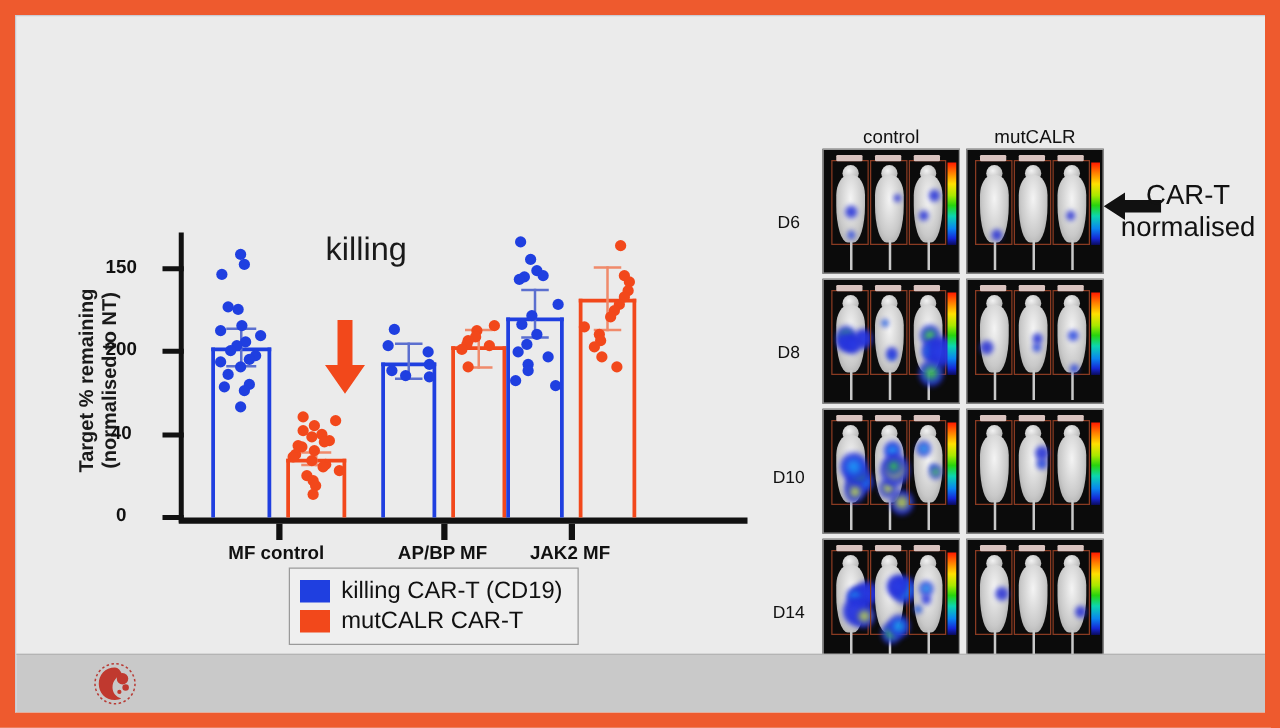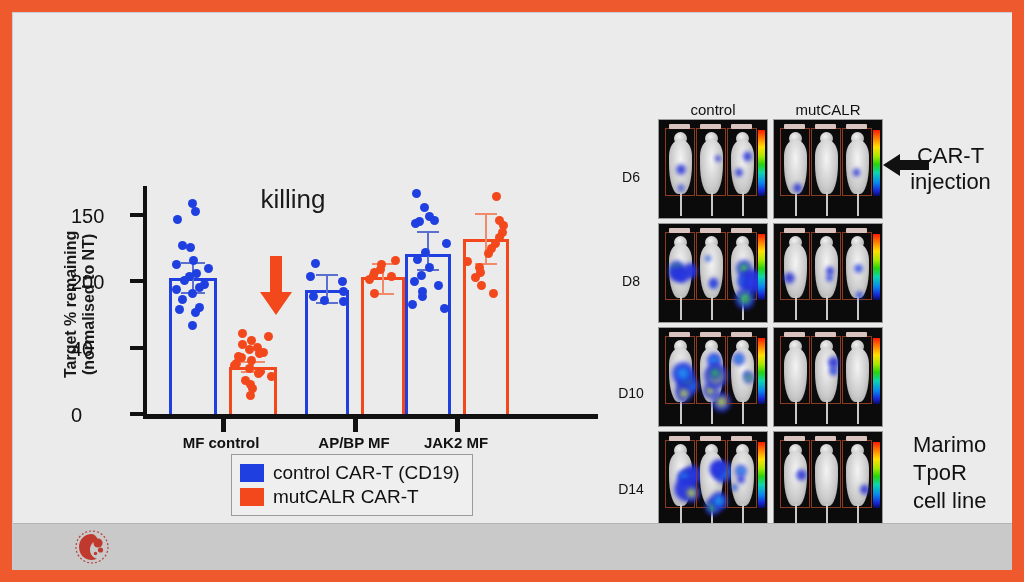--- a/index.html
+++ b/index.html
@@ -50,22 +50,22 @@
     background:#111;
   }
   #xaxis-line{
     position:absolute;left:100px;top:246px;width:455px;height:5px;
     background:#111;
   }
   .ytick{
     position:absolute;left:87px;width:17px;height:4px;background:#111;
   }
   .ylabel{
-    position:absolute;right:auto;width:52px;text-align:left;
-    font-size:20px;font-weight:normal;color:#111;
+    position:absolute;right:auto;width:52px;text-align:center;
+    font-size:15px;font-weight:bold;color:#111;
   }
   .xtick{
     position:absolute;width:5px;height:13px;background:#111;top:251px;
   }
   .xlabel{
     position:absolute;top:266px;text-align:center;
     font-size:15px;font-weight:bold;color:#111;white-space:nowrap;
   }
   .bar{
     position:absolute;box-sizing:border-box;background:transparent;
@@ -322,36 +322,36 @@
 
       <div class="xtick" style="left:310px"></div>
       <div class="xlabel" style="left:248px;width:126px">AP/BP MF</div>
 
       <div class="xtick" style="left:412px"></div>
       <div class="xlabel" style="left:352px;width:122px">JAK2 MF</div>
 
       <div id="legend">
         <div class="legend-row">
           <span class="swatch blue"></span>
-          <span class="legend-text">control CAR-T (CD19)</span>
+          <span class="legend-text">killing CAR-T (CD19)</span>
         </div>
         <div class="legend-row">
           <span class="swatch red"></span>
           <span class="legend-text">mutCALR CAR-T</span>
         </div>
       </div>
     </div>
 
     <div id="imaging">
       <div class="panel-header" style="left:45px">control</div>
       <div class="panel-header" style="left:160px">mutCALR</div>
 
       <div class="day-label" style="top:68px">D6</div>
       <div class="day-label" style="top:172px">D8</div>
-      <div class="day-label" style="top:284px">D10</div>
+      <div class="day-label" style="top:272px">D10</div>
       <div class="day-label" style="top:380px">D14</div>
 
       <div id="image-grid">
           <div class="imgcell" style="left: 45px; top: 18px; width: 110px; height: 100px;">
             <div class="roi" style="left: 6px; top: 8px; width: 30px; height: 68px;"></div>
             <div class="mtag" style="left: 10px; top: 4px; width: 21px;"></div>
             <div class="mhead" style="left: 15px; top: 12px; width: 13px; height: 13px; background: radial-gradient(circle at 40% 35%, rgb(242, 242, 242), rgb(185, 185, 185) 70%, rgb(141, 141, 141));"></div>
             <div class="mbody" style="left: 10px; top: 20px; width: 23px; height: 54px; background: radial-gradient(at 50% 35%, rgb(244, 244, 244), rgb(201, 201, 201) 60%, rgb(156, 156, 156) 95%);"></div>
             <div class="mtail" style="left: 21px; top: 72px; height: 24px;"></div>
             <div class="glow" style="width: 9.76169px; height: 11.2259px; left: 16.7646px; top: 44.0153px; background: radial-gradient(circle, rgb(34, 48, 216) 0%, rgb(36, 48, 216) 55%, rgba(20, 25, 140, 0) 80%); opacity: 0.85;"></div>
@@ -544,28 +544,23 @@
             <div class="glow" style="width: 9.45427px; height: 10.8724px; left: 85.7469px; top: 51.6895px; background: radial-gradient(circle, rgb(43, 47, 208) 0%, rgb(36, 48, 216) 55%, rgba(20, 25, 140, 0) 80%); opacity: 0.85;"></div>
             <div class="colorbar" style="top: 10px; height: 66px;"></div>
           </div>
         </div>
 
       <svg id="cart-arrow" viewBox="0 0 46 24">
         <polygon points="0,12 17,1 17,7 46,7 46,17 17,17 17,23" fill="#111"></polygon>
       </svg>
       <div id="cart-callout">
         <div>CAR-T</div>
-        <div>injection</div>
-      </div>
-
-      <div id="marimo">
-        <div>Marimo</div>
-        <div>TpoR</div>
-        <div>cell line</div>
-      </div>
+        <div>normalised</div>
+      </div>
+
     </div>
 
     <div id="footer">
       <svg id="ash-logo" width="34" height="34" viewBox="0 0 34 34">
         <circle cx="17" cy="17" r="16" fill="none" stroke="#B83A34" stroke-width="1.2" stroke-dasharray="2 2"></circle>
         <path d="M17 4 C9 4 4 10 4 17 C4 24 9 30 17 30 C19 30 21 29.4 22 28.6 C18 28 15 24 15 20 C15 15 18 11 23 10 C21.5 6.5 19.5 4 17 4 Z" fill="#C0392F"></path>
         <circle cx="23" cy="13" r="4.6" fill="#C0392F"></circle>
         <circle cx="25.5" cy="20" r="2.6" fill="#C0392F"></circle>
         <circle cx="20.5" cy="23.5" r="1.7" fill="#C0392F"></circle>
       </svg>

